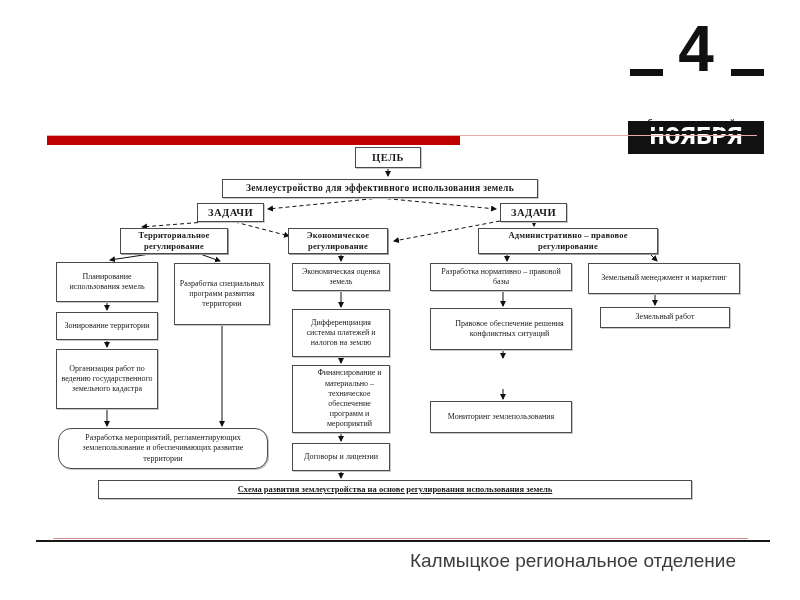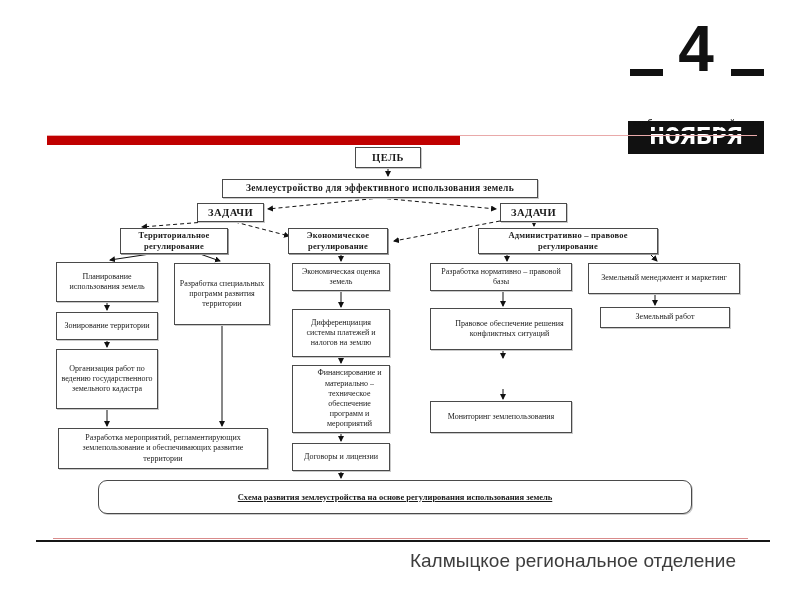--- a/index.html
+++ b/index.html
@@ -105,33 +105,33 @@
   <div class="nb big" style="left:500px;top:203px;width:67px;height:19px;">ЗАДАЧИ</div>
 
   <div class="nb hdr" style="left:120px;top:228px;width:108px;height:26px;">Территориальное регулирование</div>
   <div class="nb hdr" style="left:288px;top:228px;width:100px;height:26px;">Экономическое регулирование</div>
   <div class="nb hdr" style="left:478px;top:228px;width:180px;height:26px;">Административно – правовое регулирование</div>
 
   <div class="nb" style="left:56px;top:262px;width:102px;height:40px;">Планирование использования земель</div>
   <div class="nb" style="left:56px;top:312px;width:102px;height:28px;">Зонирование территории</div>
   <div class="nb" style="left:56px;top:349px;width:102px;height:60px;">Организация работ по ведению государственного земельного кадастра</div>
   <div class="nb" style="left:174px;top:263px;width:96px;height:62px;">Разработка специальных программ развития территории</div>
-  <div class="nb" style="left:58px;top:428px;width:210px;height:41px;">Разработка мероприятий, регламентирующих землепользование и обеспечивающих развитие территории</div>
+  <div class="nb" style="left:58px;top:428px;width:210px;height:41px;border-radius:13px;">Разработка мероприятий, регламентирующих землепользование и обеспечивающих развитие территории</div>
 
   <div class="nb" style="left:292px;top:263px;width:98px;height:28px;">Экономическая оценка земель</div>
   <div class="nb" style="left:292px;top:309px;width:98px;height:48px;">Дифференциация системы платежей и налогов на землю</div>
   <div class="nb" style="left:292px;top:365px;width:98px;height:68px;padding-left:20px;">Финансирование и материально – техническое обеспечение программ и мероприятий</div>
   <div class="nb" style="left:292px;top:443px;width:98px;height:28px;">Договоры и лицензии</div>
 
   <div class="nb" style="left:430px;top:263px;width:142px;height:28px;">Разработка нормативно – правовой базы</div>
   <div class="nb" style="left:430px;top:308px;width:142px;height:42px;padding-left:20px;">Правовое обеспечение решения конфликтных ситуаций</div>
   <div class="nb" style="left:430px;top:401px;width:142px;height:32px;">Мониторинг землепользования</div>
 
   <div class="nb" style="left:588px;top:263px;width:152px;height:31px;">Земельный менеджмент и маркетинг</div>
   <div class="nb" style="left:600px;top:307px;width:130px;height:21px;">Земельный работ</div>
 
-  <div class="nb scheme" style="left:98px;top:480px;width:594px;height:34px;border-radius:9px;">Схема развития землеустройства на основе регулирования использования земель</div>
+  <div class="nb scheme" style="left:98px;top:480px;width:594px;height:19px;">Схема развития землеустройства на основе регулирования использования земель</div>
 
   <div class="foot-red"></div>
   <div class="foot-black"></div>
   <div class="foot-caption">Калмыцкое региональное отделение</div>
 
 </div>
 
 </body></html>

